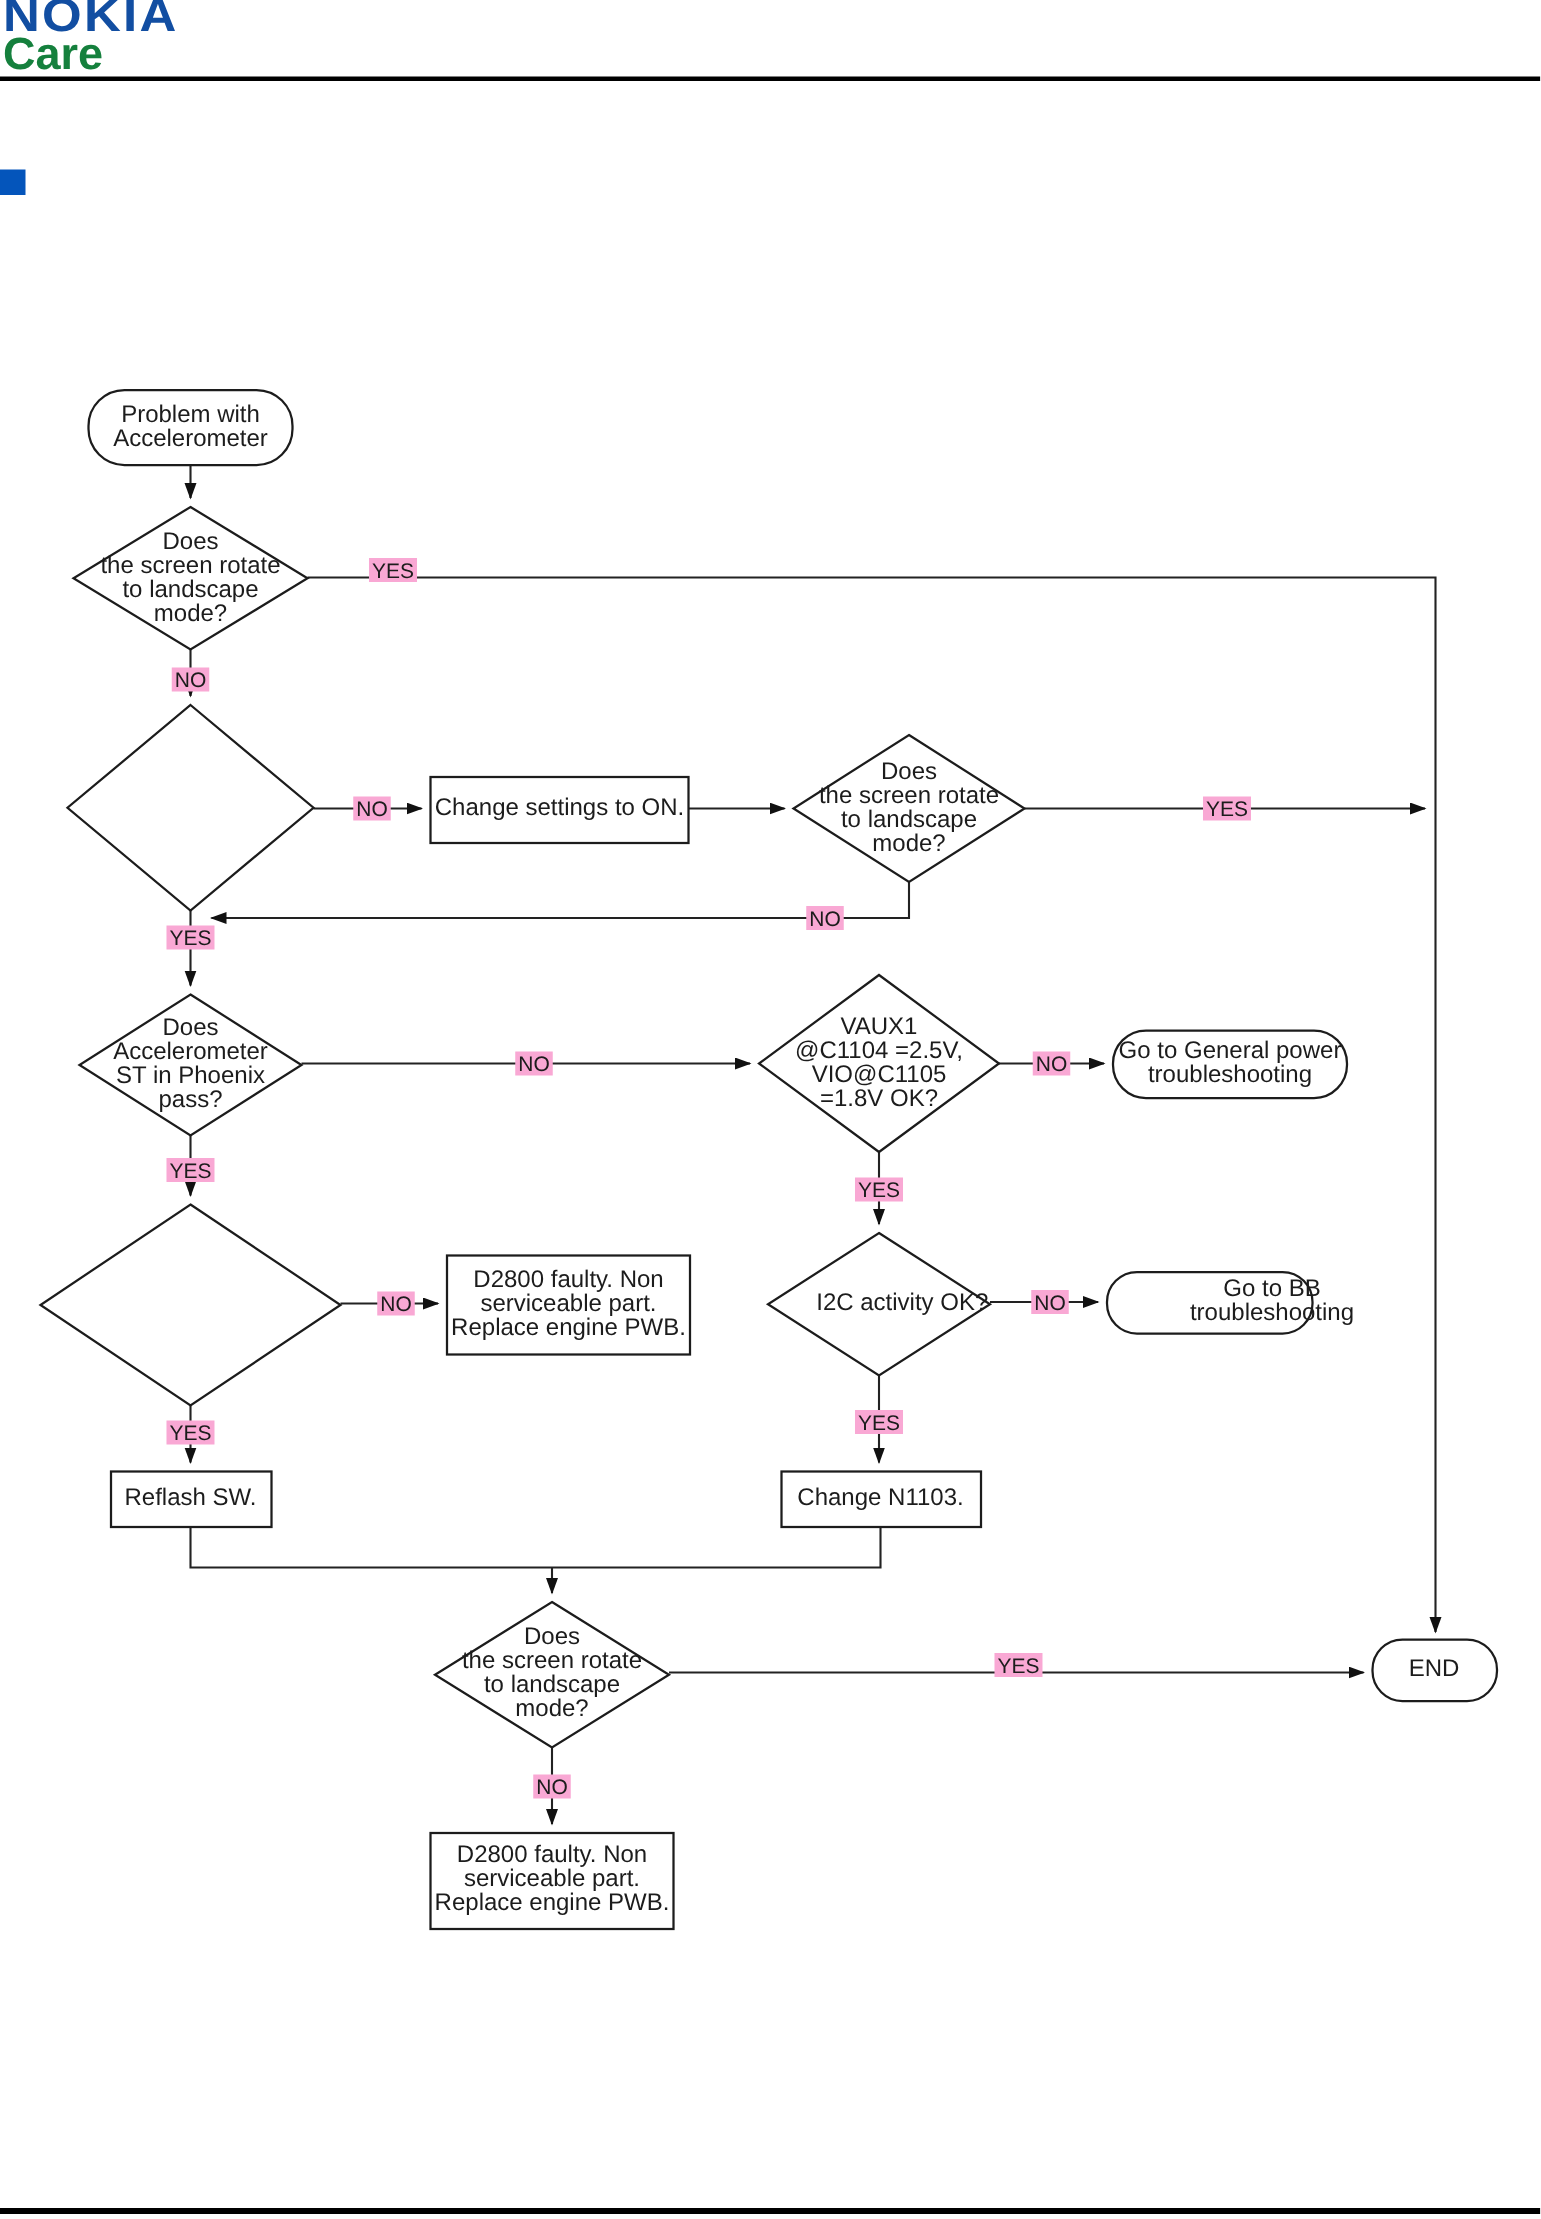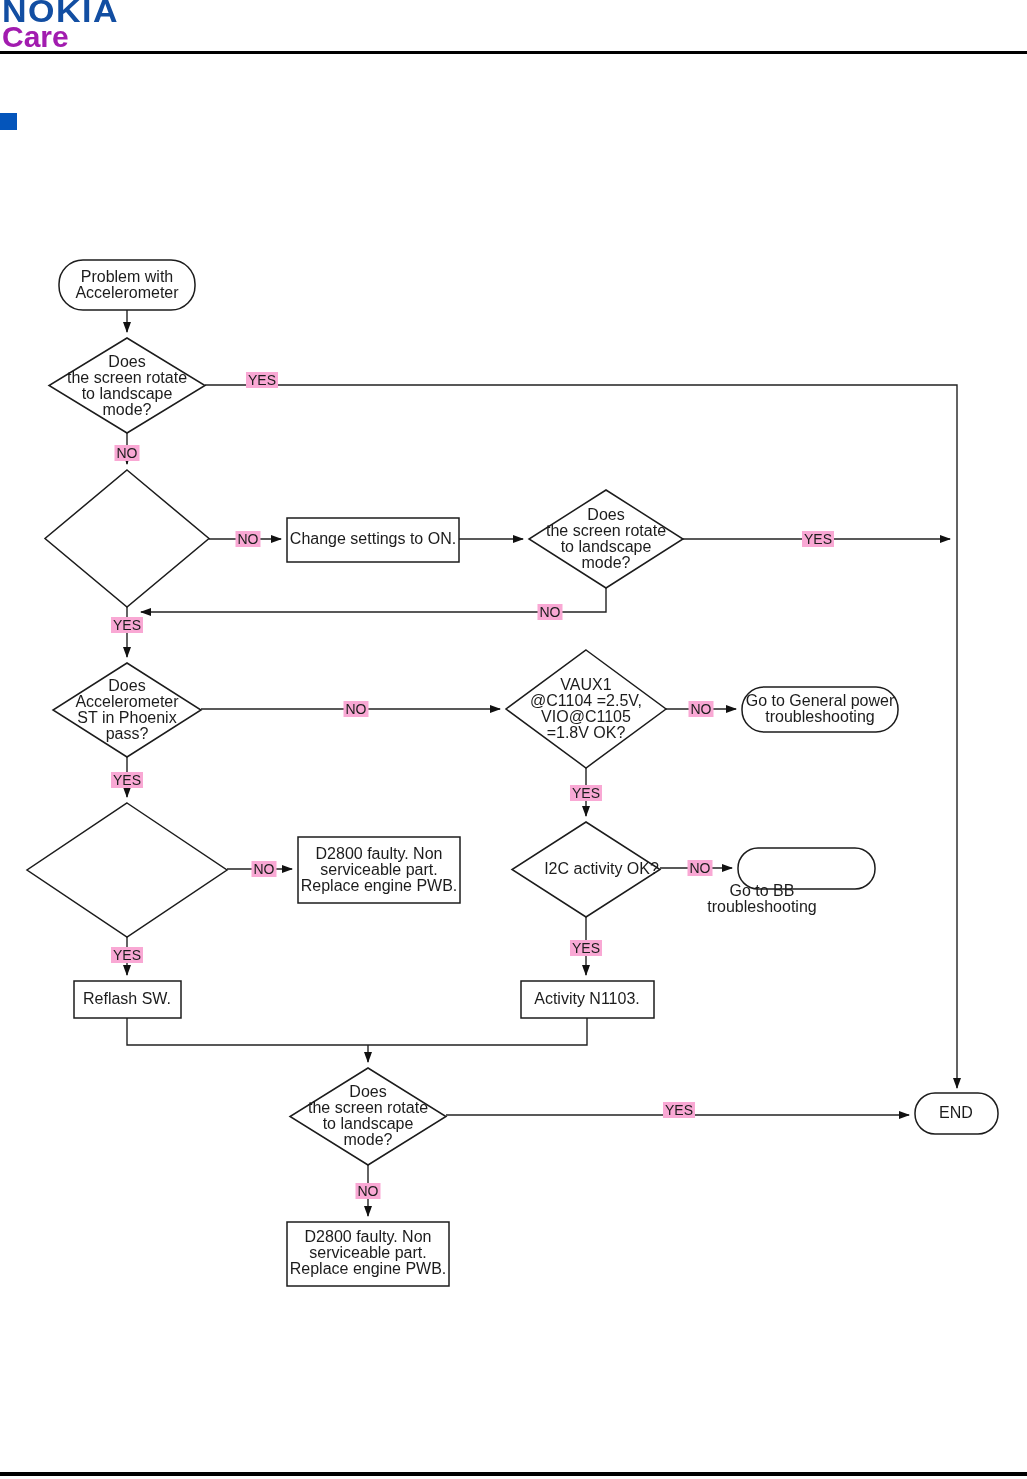--- a/index.html
+++ b/index.html
@@ -12,21 +12,21 @@
     text-decoration:underline;
   }
   
   .brand-nokia{
     position:absolute;left:2px;top:-7px;
     font-size:34px;font-weight:800;letter-spacing:1.5px;
     color:#124ea2;transform:scaleY(.92);transform-origin:top left;
   }
   .brand-care{
     position:absolute;left:2px;top:20px;
-    font-size:30px;font-weight:700;color:#a21caf;
+    font-size:30px;font-weight:700;color:#15803d;
   }
   .rule-top{position:absolute;left:0;top:51px;width:1027px;height:3px;background:#000;}
   .rule-bottom{position:absolute;left:0;top:1472px;width:1027px;height:4px;background:#000;}
   .section-square{position:absolute;left:0;top:113px;width:17px;height:17px;background:#0455bb;}
 
   
   svg.flow{position:absolute;left:0;top:0;}
 
   
   .node-label{
@@ -144,24 +144,24 @@
   <div class="node-label" style="left:586px;top:709px;">VAUX1
 @C1104 =2.5V,
 VIO@C1105
 =1.8V OK?</div>
   <div class="node-label" style="left:820px;top:709px;">Go to General power
 troubleshooting</div>
   <div class="node-label" style="left:379px;top:870px;">D2800 faulty. Non
 serviceable part.
 Replace engine PWB.</div>
   <div class="node-label" style="left:586px;top:869px;padding-left:31px;">I2C activity OK?</div>
-  <div class="node-label" style="left:762px;top:868px;margin-top:31px;">Go to BB
+  <div class="node-label" style="left:848px;top:868px;">Go to BB
 troubleshooting</div>
   <div class="node-label" style="left:127px;top:999px;">Reflash SW.</div>
-  <div class="node-label" style="left:587px;top:999px;">Activity N1103.</div>
+  <div class="node-label" style="left:587px;top:999px;">Change N1103.</div>
   <div class="node-label" style="left:368px;top:1116px;">Does
 the screen rotate
 to landscape
 mode?</div>
   <div class="node-label" style="left:956px;top:1113px;">END</div>
   <div class="node-label" style="left:368px;top:1253px;">D2800 faulty. Non
 serviceable part.
 Replace engine PWB.</div>
 
   <div class="edge-label" style="left:262px;top:380px;">YES</div>

